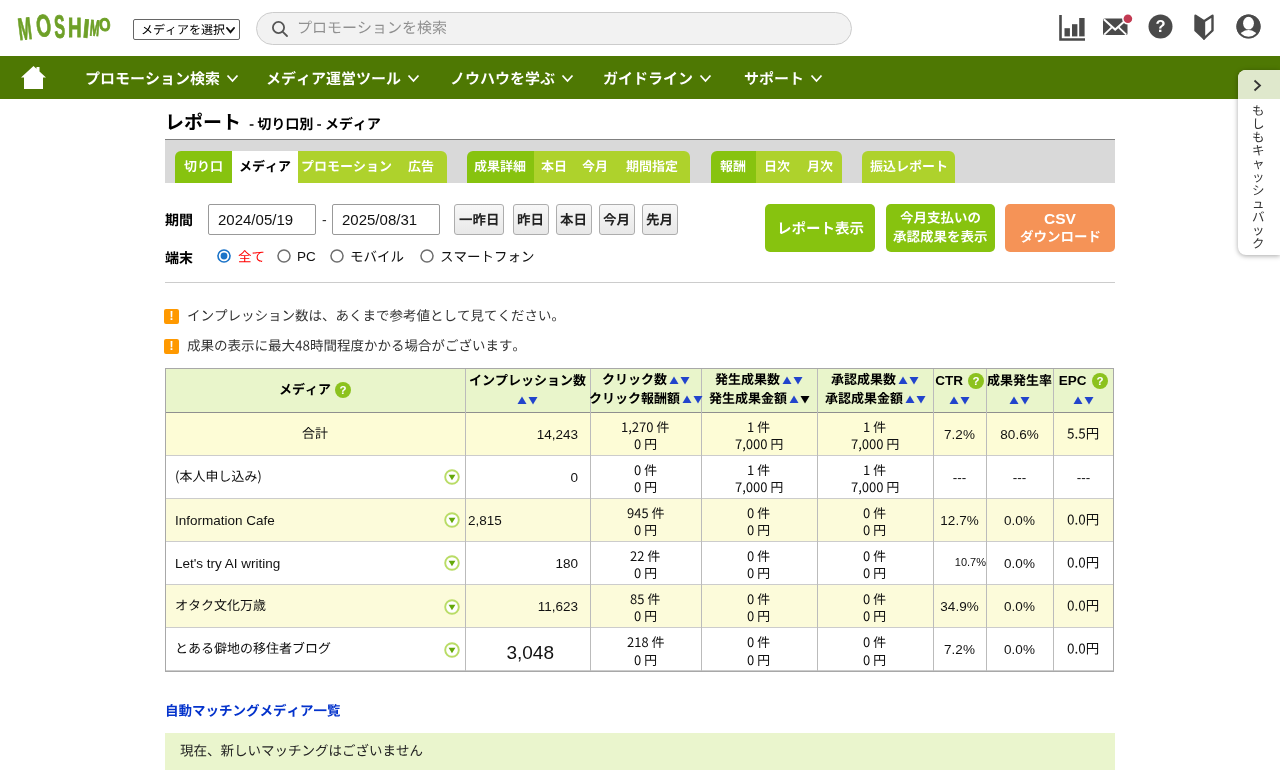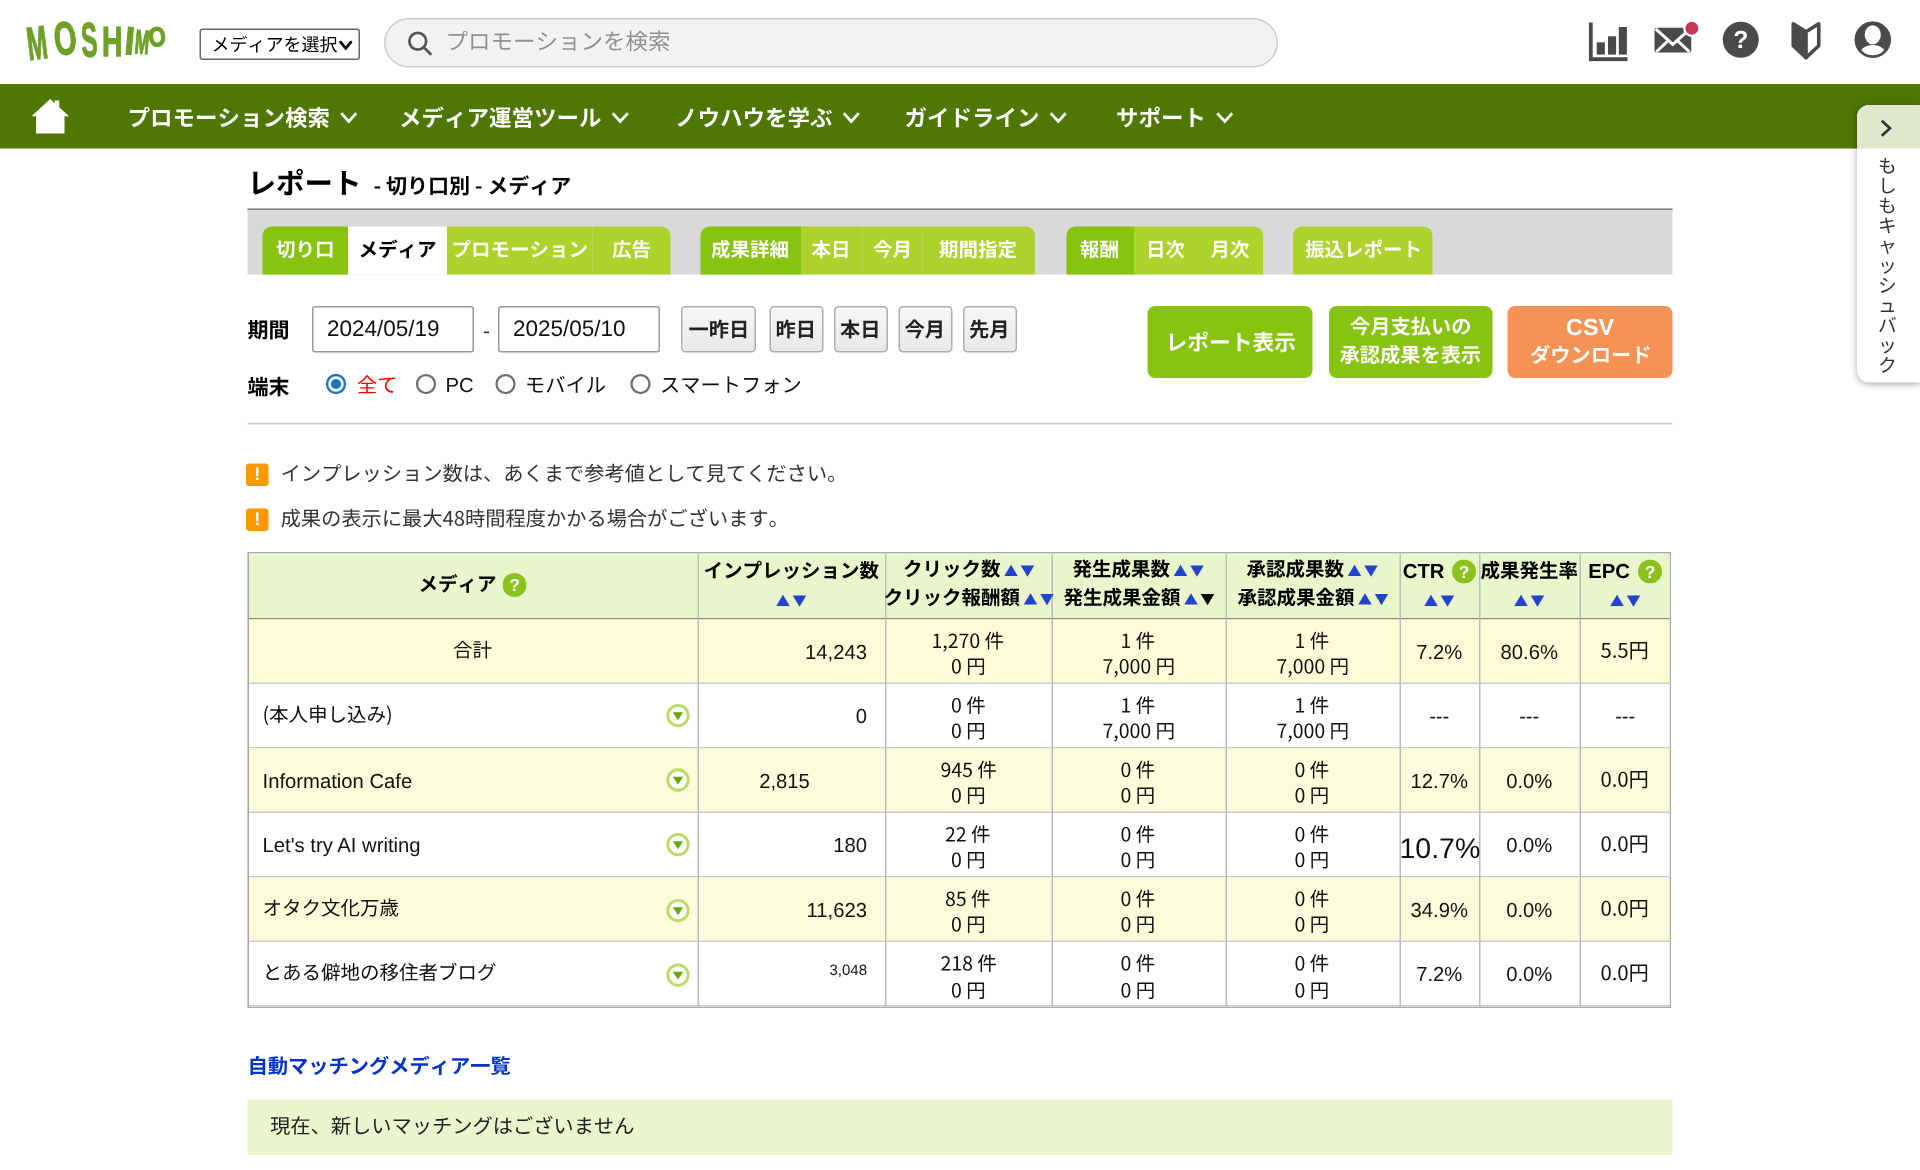--- a/index.html
+++ b/index.html
@@ -645,21 +645,21 @@
 <div style="position:absolute;left:165px;top:211px">
       <svg class="t" width="28.0" height="19.6" viewBox="0 0 28.0 19.6" fill="#000">
         <g transform="translate(0,14.0) scale(0.01400,-0.01400)">
           <use href="#gb671f" x="0"></use>
           <use href="#gb9593" x="1000"></use>
         </g>
       </svg>
     </div>
 <div style="position:absolute;left:208px;top:204px;width:108px;height:31px;border:1px solid #999;border-radius:2px;background:#fff;box-sizing:border-box;display:flex;align-items:center;padding-left:9px;font-size:15px;color:#111">2024/05/19</div>
 <div style="position:absolute;left:322px;top:212px;font-size:14px;color:#333">-</div>
-<div style="position:absolute;left:332px;top:204px;width:108px;height:31px;border:1px solid #999;border-radius:2px;background:#fff;box-sizing:border-box;display:flex;align-items:center;padding-left:9px;font-size:15px;color:#111">2025/05/10</div>
+<div style="position:absolute;left:332px;top:204px;width:108px;height:31px;border:1px solid #999;border-radius:2px;background:#fff;box-sizing:border-box;display:flex;align-items:center;padding-left:9px;font-size:15px;color:#111">2025/08/31</div>
 <div style="position:absolute;left:453.5px;top:204px;width:50.5px;height:31px;border:1px solid #adadad;border-radius:3px;background:linear-gradient(#f7f7f7,#e8e8e8);box-sizing:border-box">
       <div style="position:absolute;left:4.0px;top:5.5px">
         <svg class="t" width="40.5" height="18.9" viewBox="0 0 40.5 18.9" fill="#222">
           <g transform="translate(0,13.5) scale(0.01350,-0.01350)">
             <use href="#gb4e00" x="0"></use>
             <use href="#gb6628" x="1000"></use>
             <use href="#gb65e5" x="2000"></use>
           </g>
         </svg>
       </div>
@@ -1211,21 +1211,21 @@
       </svg>
     </div>
 <div style="position:absolute;left:933.0px;top:469.6px;width:53.0px;text-align:center;font-size:13.5px;color:#111">---</div>
 <div style="position:absolute;left:986.0px;top:469.6px;width:67.0px;text-align:center;font-size:13.5px;color:#111">---</div>
 <div style="position:absolute;left:1053.0px;top:469.6px;width:61.0px;text-align:center;font-size:13.5px;color:#111">---</div>
 <div style="position:absolute;left:175.0px;top:512.8px;font-size:13.5px;color:#111">Information Cafe</div>
 <svg style="position:absolute;left:444.0px;top:512.2px" width="16" height="16" viewBox="0 0 16 16">
       <circle cx="8" cy="8" r="6.8" fill="#fff" stroke="#b9dc66" stroke-width="1.9"></circle>
       <path d="M4.6 5.8 L11.4 5.8 L8 11.2 Z" fill="#64a80b"></path>
     </svg>
-<div style="position:absolute;left:468.0px;top:512.8px;width:110px;text-align:center;font-size:13.5px;color:#111">2,815</div>
+<div style="position:absolute;left:468.0px;top:512.8px;width:110px;text-align:left;font-size:13.5px;color:#111">2,815</div>
 <div style="position:absolute;left:626.7px;top:504.7px">
       <svg class="t" width="37.6" height="18.2" viewBox="0 0 37.6 18.2" fill="#111">
         <g transform="translate(0,13.0) scale(0.01300,-0.01300)">
           <use href="#gr39" x="0"></use>
           <use href="#gr34" x="555"></use>
           <use href="#gr35" x="1110"></use>
           <use href="#gr4ef6" x="1889"></use>
         </g>
       </svg>
     </div>
@@ -1329,21 +1329,21 @@
       </svg>
     </div>
 <div style="position:absolute;left:863.4px;top:565.3px">
       <svg class="t" width="23.1" height="18.2" viewBox="0 0 23.1 18.2" fill="#111">
         <g transform="translate(0,13.0) scale(0.01300,-0.01300)">
           <use href="#gr30" x="0"></use>
           <use href="#gr5186" x="779"></use>
         </g>
       </svg>
     </div>
-<div style="position:absolute;left:933.0px;top:555.8px;width:53.0px;text-align:left;font-size:19px;color:#111">10.7%</div>
+<div style="position:absolute;left:933.0px;top:555.8px;width:53.0px;text-align:right;font-size:11px;color:#111">10.7%</div>
 <div style="position:absolute;left:986.0px;top:555.8px;width:67.0px;text-align:center;font-size:13.5px;color:#111">0.0%</div>
 <div style="position:absolute;left:1067.4px;top:553.8px">
       <svg class="t" width="32.2" height="18.9" viewBox="0 0 32.2 18.9" fill="#111">
         <g transform="translate(0,13.5) scale(0.01350,-0.01350)">
           <use href="#gr30" x="0"></use>
           <use href="#gr2e" x="555"></use>
           <use href="#gr30" x="833"></use>
           <use href="#gr5186" x="1388"></use>
         </g>
       </svg>
@@ -1442,21 +1442,21 @@
           <use href="#gr30d6" x="9000"></use>
           <use href="#gr30ed" x="10000"></use>
           <use href="#gr30b0" x="11000"></use>
         </g>
       </svg>
     </div>
 <svg style="position:absolute;left:444.0px;top:641.5px" width="16" height="16" viewBox="0 0 16 16">
       <circle cx="8" cy="8" r="6.8" fill="#fff" stroke="#b9dc66" stroke-width="1.9"></circle>
       <path d="M4.6 5.8 L11.4 5.8 L8 11.2 Z" fill="#64a80b"></path>
     </svg>
-<div style="position:absolute;left:468.0px;top:642.0px;width:110px;text-align:right;font-size:10px;color:#111">3,048</div>
+<div style="position:absolute;left:444px;top:642.0px;width:110px;text-align:right;font-size:19px;color:#111">3,048</div>
 <div style="position:absolute;left:626.7px;top:634.0px">
       <svg class="t" width="37.6" height="18.2" viewBox="0 0 37.6 18.2" fill="#111">
         <g transform="translate(0,13.0) scale(0.01300,-0.01300)">
           <use href="#gr32" x="0"></use>
           <use href="#gr31" x="555"></use>
           <use href="#gr38" x="1110"></use>
           <use href="#gr4ef6" x="1889"></use>
         </g>
       </svg>
     </div>

